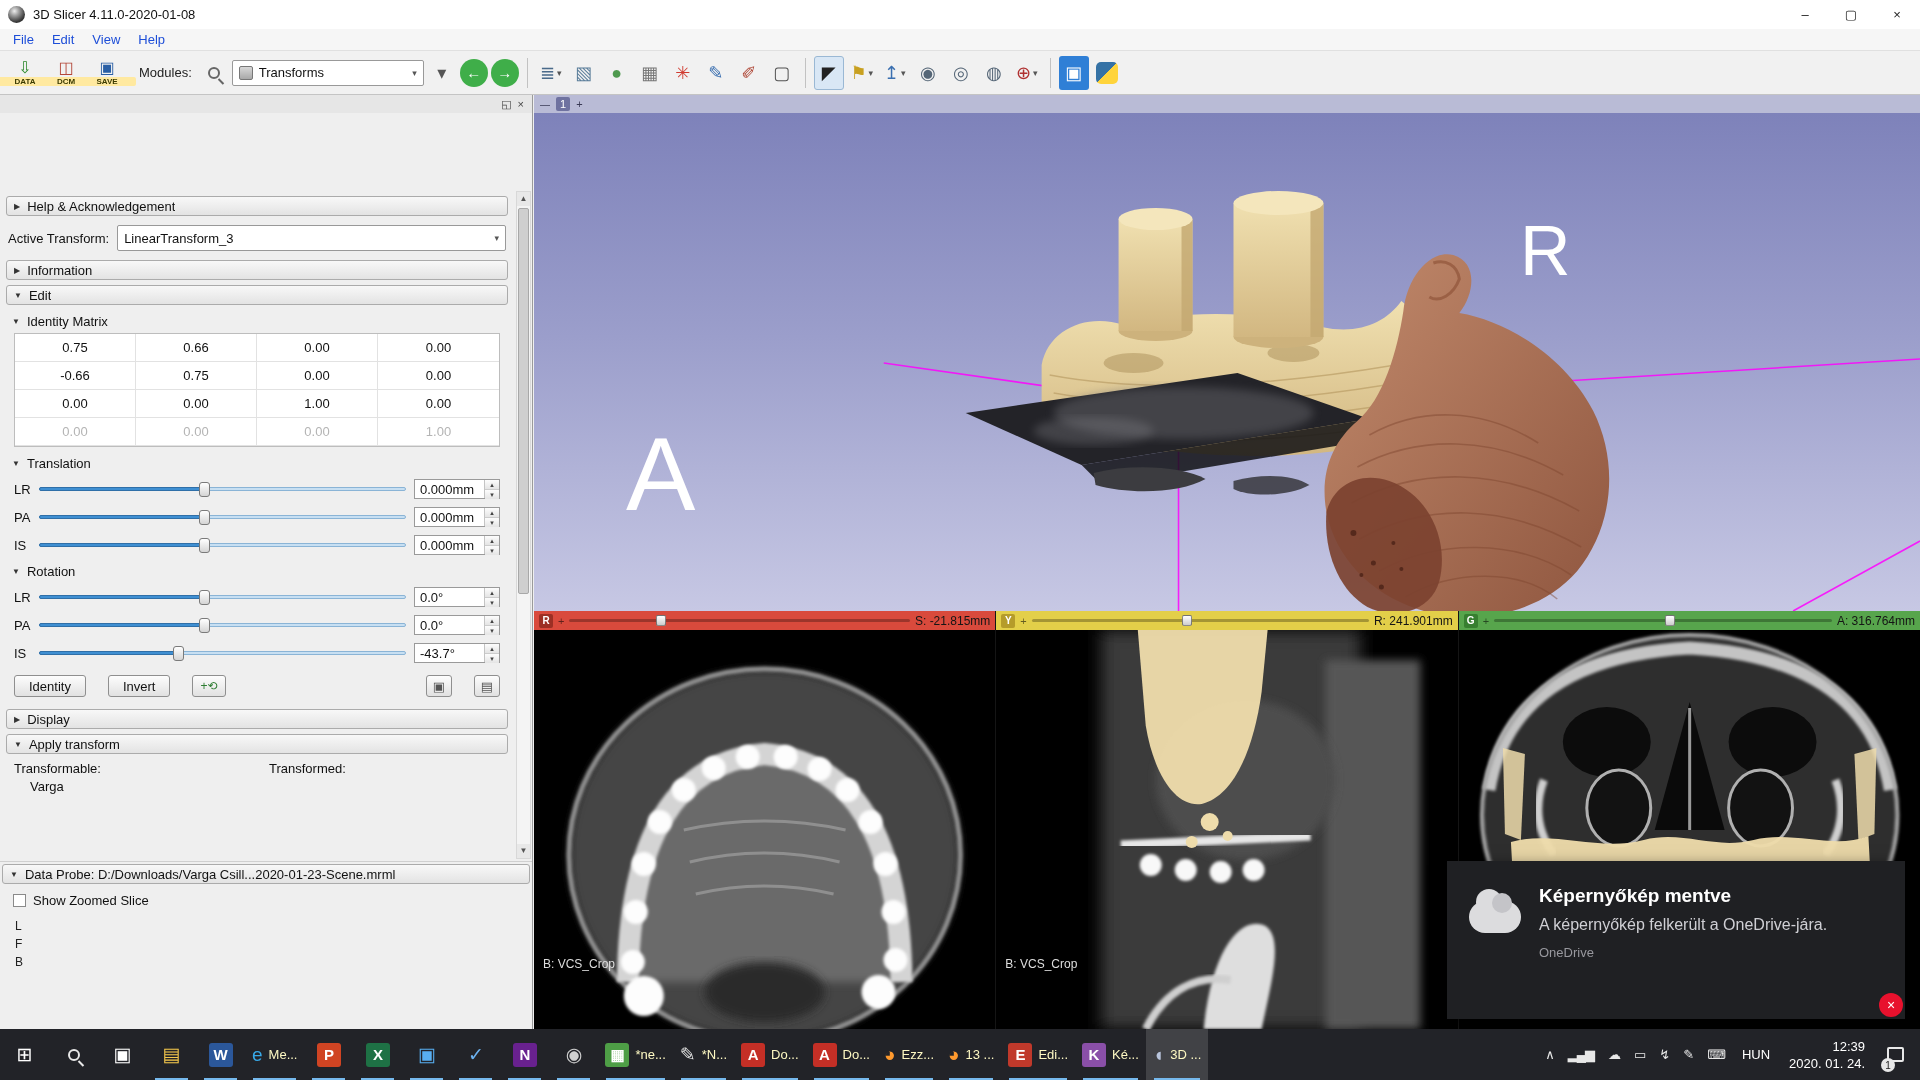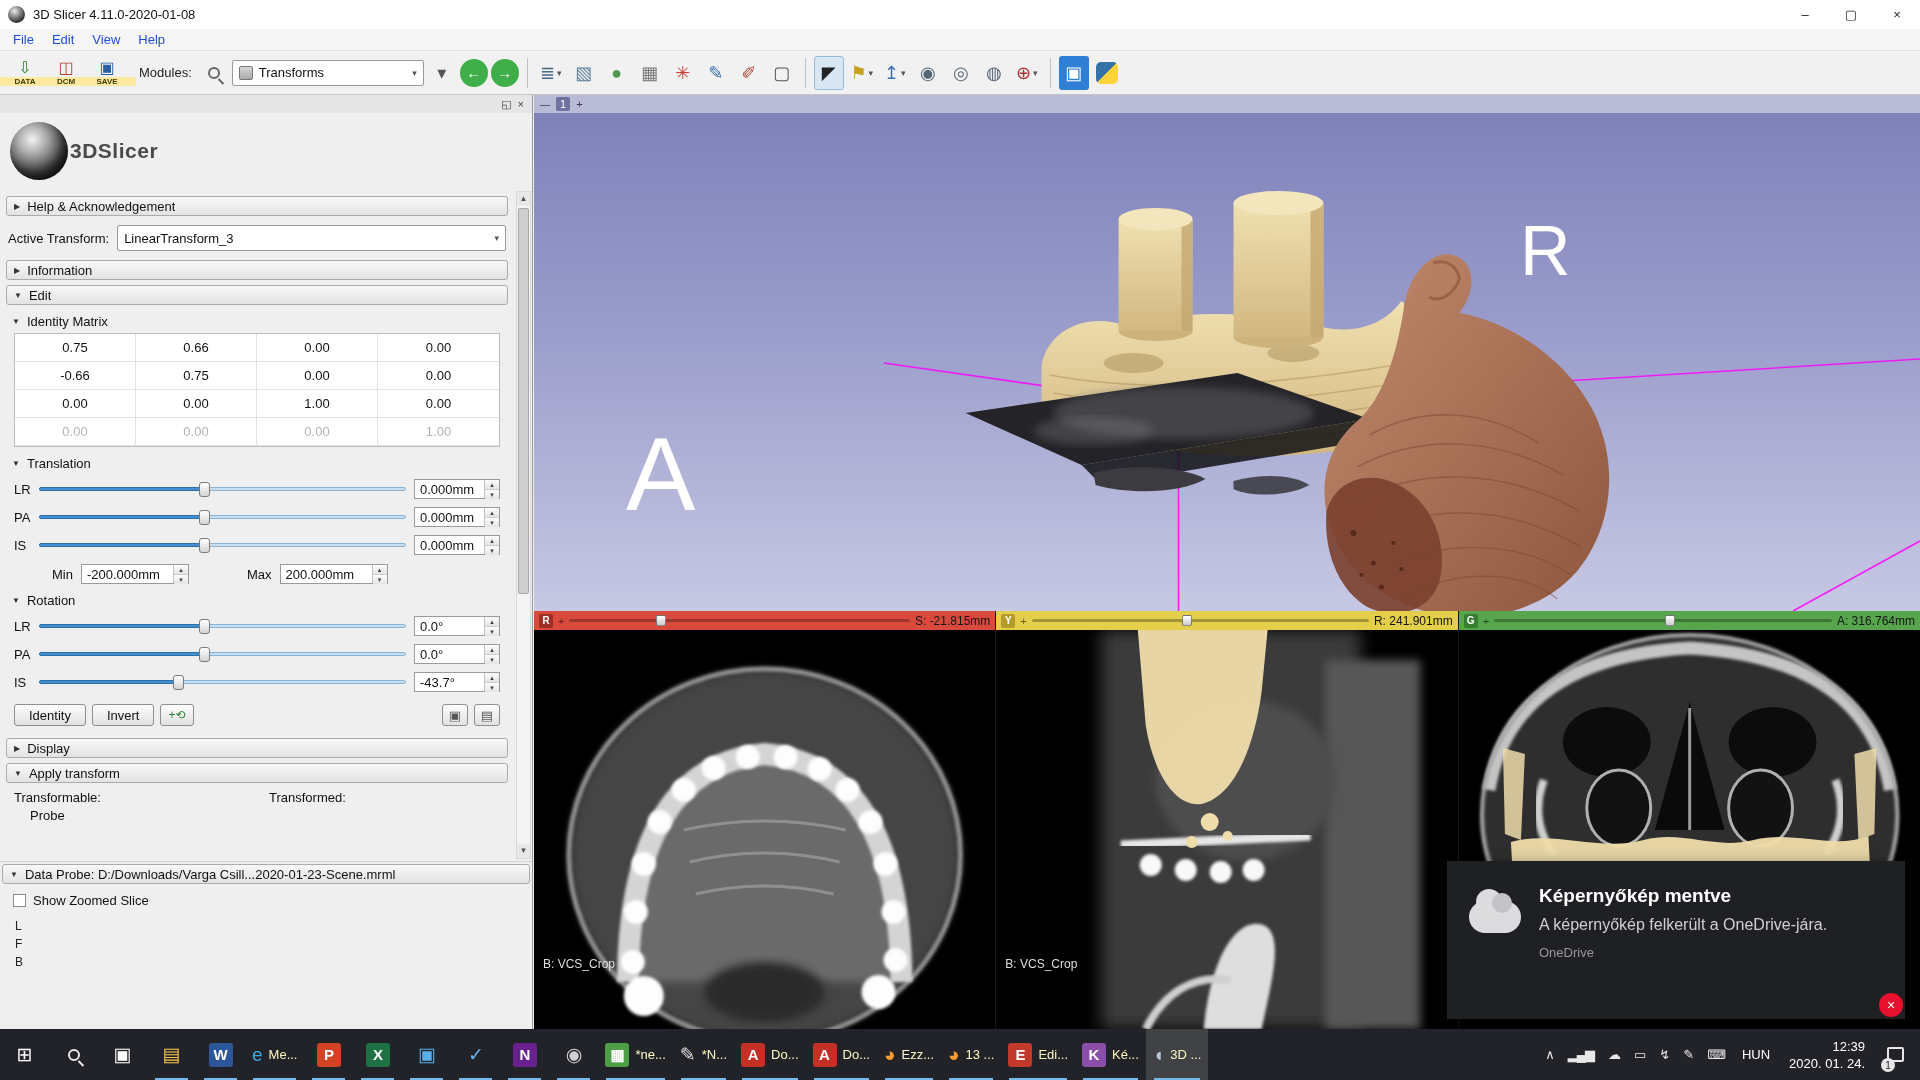--- a/index.html
+++ b/index.html
@@ -70,21 +70,21 @@
   .handle { position:absolute; top:2px; width:11px; height:15px; margin-left:-5px;
     background:linear-gradient(#ffffff,#d4d4d4); border:1px solid #7a7a7a; border-radius:3px; }
   .spin { width:86px; height:20px; background:#fff; border:1px solid #9a9a9a; display:flex; align-items:center; flex:none; }
   .sval { flex:1; font-size:13px; padding-left:5px; color:#111; white-space:nowrap; }
   .updn { width:15px; height:100%; border-left:1px solid #c4c4c4; display:flex; flex-direction:column; }
   .updn span { flex:1; font-size:7px; line-height:9px; text-align:center; color:#444; background:linear-gradient(#fdfdfd,#e4e4e4); }
   .updn .u { border-bottom:1px solid #cccccc; }
   .minmax { display:flex; align-items:center; gap:8px; margin:9px 10px 9px 48px; font-size:13px; color:#111; }
   .minmax .spin { width:108px; }
   .mm-gap { width:42px; }
-  .btnrow { display:flex; align-items:center; gap:6px; margin:12px 10px; }
+  .btnrow { display:flex; align-items:center; gap:22px; margin:12px 10px; }
   .pbtn { height:22px; padding:0 14px; font-size:13px; color:#111; background:linear-gradient(#fdfdfd,#e1e1e1);
     border:1px solid #8f8f8f; border-radius:3px; display:flex; align-items:center; }
   .pbtn.small { padding:0 7px; font-size:12px; color:#2e7d32; }
   .ibtn { width:26px; height:22px; background:linear-gradient(#fdfdfd,#e1e1e1); border:1px solid #8f8f8f; border-radius:3px;
     display:flex; align-items:center; justify-content:center; font-size:13px; color:#555; }
   .flexsp { flex:1; }
   .applyrow { display:flex; font-size:13px; margin:7px 10px 2px; color:#111; }
   .applyrow .col1 { width:255px; }
   .applylist { font-size:13px; color:#111; margin:3px 10px 0 26px; }
   .probe { position:absolute; left:0; right:0; bottom:0; height:168px; background:#efefef; border-top:1px solid #d0d0d0; }
@@ -271,24 +271,20 @@
         <div class="tbtn">
           <span class="pyicon"></span>
         </div>
       </div>
 
     <div class="left-panel">
       <div class="panel-strip">
         <span class="ps-btn">◱</span>
         <span class="ps-btn">×</span>
       </div>
-      <div class="logo-row">
-        <span class="logo-ball"></span>
-        <span class="logo-text">3DSlicer</span>
-      </div>
 
       <div class="panel-body">
         <div class="cbar">
           <span class="arr">▶</span>
           <span class="cbar-label">Help &amp; Acknowledgement</span>
         </div>
 
         <div class="atrow">
           <span class="atlbl">Active Transform:</span>
           <div class="combo wide">
@@ -375,39 +371,20 @@
               <span class="spin">
                 <span class="sval">0.000mm</span>
                 <span class="updn">
                   <span class="u">▴</span>
                   <span class="d">▾</span>
                 </span>
               </span>
             </div>
           </div>
 
-        <div class="minmax">
-          <span>Min</span>
-          <span class="spin">
-            <span class="sval">-200.000mm</span>
-            <span class="updn">
-                <span class="u">▴</span>
-                <span class="d">▾</span>
-              </span>
-          </span>
-          <span class="mm-gap"></span>
-          <span>Max</span>
-          <span class="spin">
-            <span class="sval">200.000mm</span>
-            <span class="updn">
-                <span class="u">▴</span>
-                <span class="d">▾</span>
-              </span>
-          </span>
-        </div>
 
         <div class="subhdr">
           <span class="arr">▼</span>
           <span>Rotation</span>
         </div>
         <div id="rotation-sliders">
             <div class="srow">
               <span class="slbl">LR</span>
               <span class="slider">
                 <span class="groove"></span>
@@ -470,21 +447,21 @@
 
         <div class="cbar">
           <span class="arr">▼</span>
           <span class="cbar-label">Apply transform</span>
         </div>
         <div class="applyrow">
           <span class="col1">Transformable:</span>
           <span>Transformed:</span>
         </div>
         <div class="applylist">
-          <span>Probe</span>
+          <span>Varga</span>
         </div>
       </div>
 
       <div class="probe">
         <div class="cbar">
           <span class="arr">▼</span>
           <span class="cbar-label">Data Probe: D:/Downloads/Varga Csill...2020-01-23-Scene.mrml</span>
         </div>
         <div class="chkrow">
           <span class="chk"></span>

